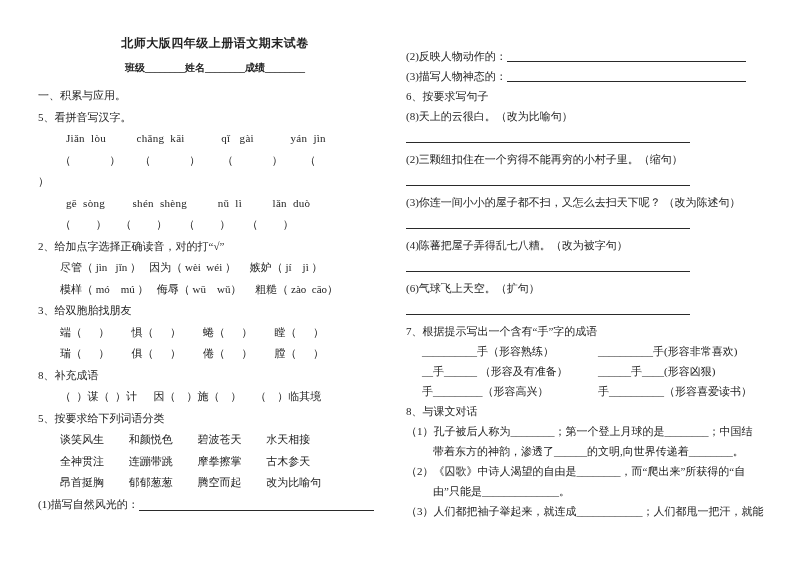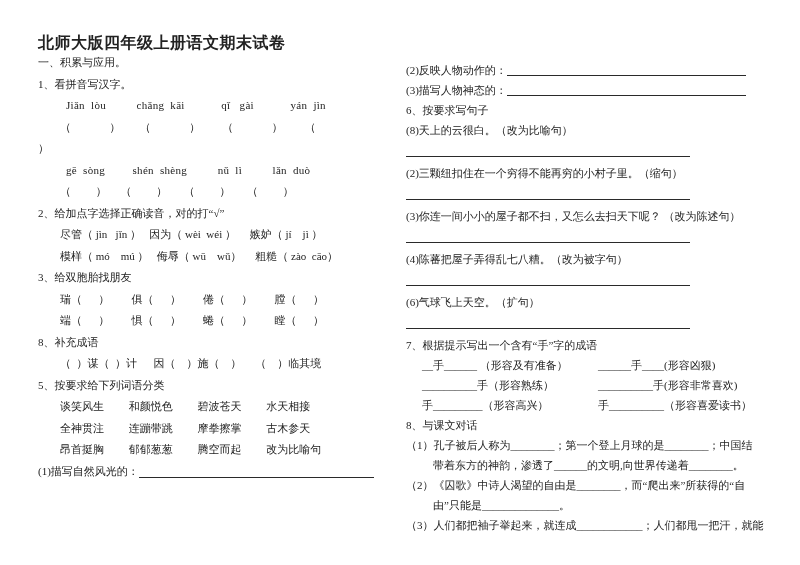--- a/index.html
+++ b/index.html
@@ -3,24 +3,24 @@
 <meta charset="utf-8">
 <style>
   html,body { margin:0; padding:0; background:#ffffff; }
   .page {
     position:relative; width:800px; height:565px; background:#ffffff;
     color:#222222; font-family:"Liberation Serif","DejaVu Serif",serif;
     overflow:hidden;
   }
   .col { position:absolute; top:0; }
   .col-left  { left:38px;  top:34px; width:354px; }
-  .col-right { left:406px; top:60px; width:388px; }
+  .col-right { left:406px; top:46px; width:388px; }
 
   .title {
-    font-size:16px; font-weight:bold; text-align:left;
+    font-size:12px; font-weight:bold; text-align:center;
     letter-spacing:0.5px; line-height:18px; white-space:pre-wrap;
   }
   .header-fields {
     font-size:10px; font-weight:bold; text-align:center;
     margin:9px 0 10px 0; line-height:14px; white-space:pre-wrap;
   }
 
   .ln { font-size:11px; line-height:21.5px; white-space:pre-wrap; }
   .col-right .ln { line-height:20px; }
 
@@ -45,37 +45,38 @@
   .pair { display:flex; font-size:11px; line-height:20px; white-space:pre-wrap; }
   .pair .pl { flex:0 0 176px; padding-left:16px; }
 </style>
 </head>
 <body>
 
 <div class="page">
 
   <div class="col col-left">
     <div class="title">北师大版四年级上册语文期末试卷</div>
+    <div class="header-fields">班级________姓名________成绩________</div>
 
     <div class="ln">一、积累与应用。</div>
 
-    <div class="ln">1、看拼音写汉字。</div>
+    <div class="ln">5、看拼音写汉字。</div>
     <div class="ln pinyin">Jiǎn  lòu          chǎng  kāi            qǐ   gài            yán  jìn</div>
     <div class="ln indent">（              ）       （              ）        （              ）        （</div>
     <div class="ln">）</div>
     <div class="ln pinyin">gē  sòng         shén  shèng          nǔ  lì          lǎn  duò</div>
     <div class="ln indent">（         ）     （         ）      （         ）      （         ）</div>
 
     <div class="ln">2、给加点字选择正确读音，对的打“√”</div>
     <div class="ln indent">尽管（ jìn   jǐn ）   因为（ wèi  wéi ）     嫉妒（ jí    jì ）</div>
     <div class="ln indent">模样（ mó    mú ）   侮辱（ wū    wǔ）     粗糙（ zào  cāo）</div>
 
     <div class="ln">3、给双胞胎找朋友</div>
+    <div class="ln indent">端（      ）        惧（      ）        蜷（      ）        瞠（      ）</div>
     <div class="ln indent">瑞（      ）        俱（      ）        倦（      ）        膛（      ）</div>
-    <div class="ln indent">端（      ）        惧（      ）        蜷（      ）        瞠（      ）</div>
 
     <div class="ln">8、补充成语</div>
     <div class="ln indent">（  ）谋（  ）计      因（    ）施（    ）     （    ）临其境</div>
 
     <div class="ln">5、按要求给下列词语分类</div>
     <div class="ln indent">谈笑风生         和颜悦色         碧波苍天         水天相接</div>
     <div class="ln indent">全神贯注         连蹦带跳         摩拳擦掌         古木参天</div>
     <div class="ln indent">昂首挺胸         郁郁葱葱         腾空而起         改为比喻句</div>
 
     <div class="ln fill-row">
@@ -107,26 +108,26 @@
     <div class="rule-ln"><span class="rule"></span></div>
 
     <div class="ln">(4)陈蕃把屋子弄得乱七八糟。（改为被字句）</div>
     <div class="rule-ln"><span class="rule"></span></div>
 
     <div class="ln">(6)气球飞上天空。（扩句）</div>
     <div class="rule-ln"><span class="rule"></span></div>
 
     <div class="ln">7、根据提示写出一个含有“手”字的成语</div>
     <div class="pair">
+      <span class="pl">__________手（形容熟练）</span>
+      <span>__________手(形容非常喜欢)</span>
+    </div>
+    <div class="pair">
       <span class="pl">__手______ （形容及有准备）</span>
       <span>______手____(形容凶狠)</span>
-    </div>
-    <div class="pair">
-      <span class="pl">__________手（形容熟练）</span>
-      <span>__________手(形容非常喜欢)</span>
     </div>
     <div class="pair">
       <span class="pl">手_________（形容高兴）</span>
       <span>手__________（形容喜爱读书）</span>
     </div>
 
     <div class="ln">8、与课文对话</div>
     <div class="ln">（1）孔子被后人称为________；第一个登上月球的是________；中国结</div>
     <div class="ln indent2">带着东方的神韵，渗透了______的文明,向世界传递着________。</div>
     <div class="ln">（2）《囚歌》中诗人渴望的自由是________，而“爬出来”所获得的“自</div>

